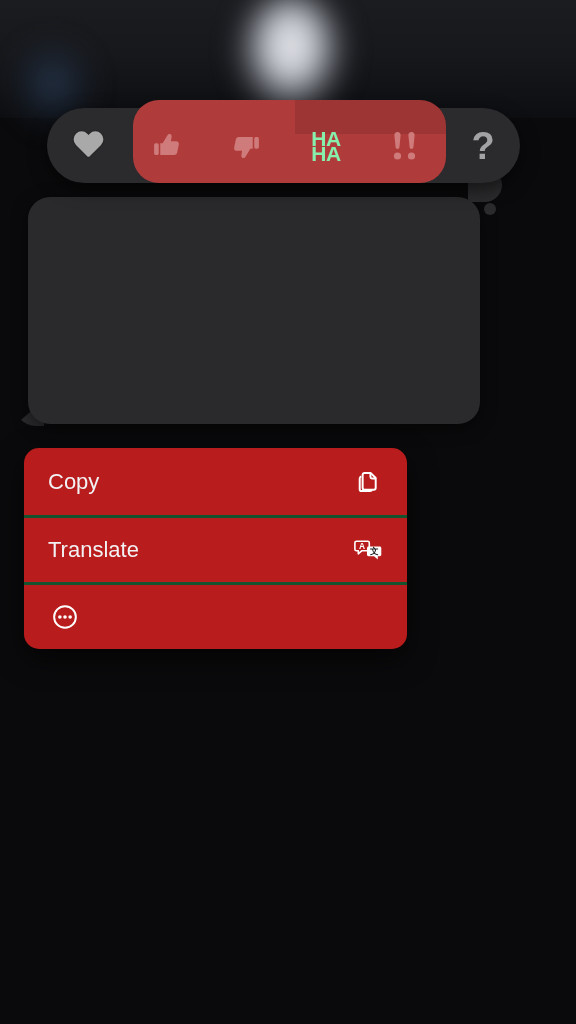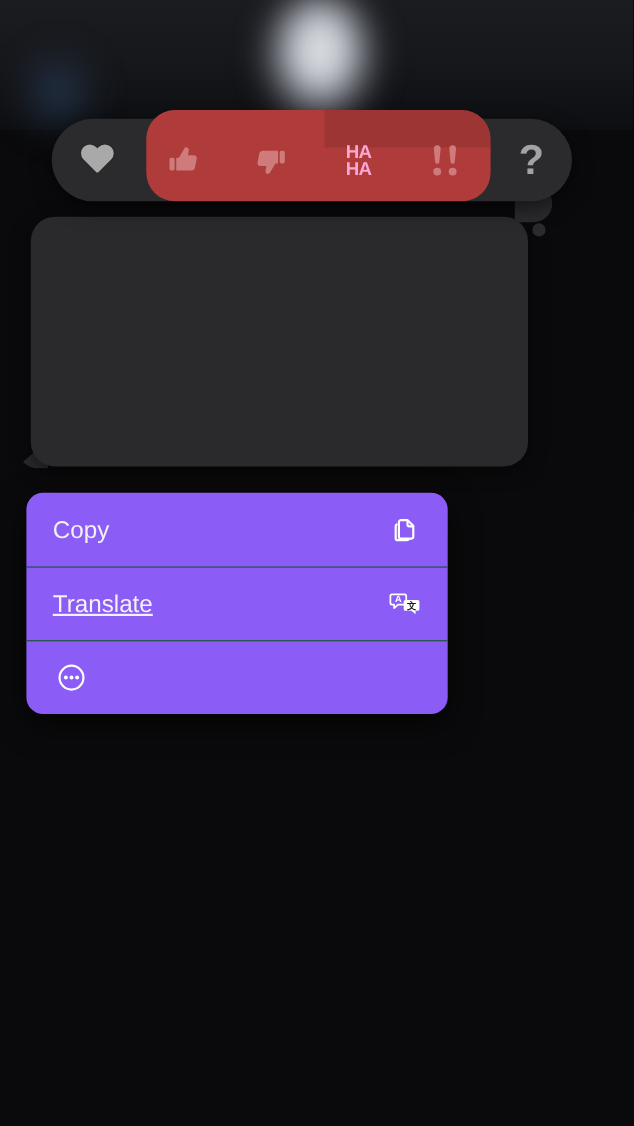--- a/index.html
+++ b/index.html
@@ -88,21 +88,21 @@
     filter:drop-shadow(0 0 1px rgba(0,0,0,.3));
   }
   .heart-shape::before,.heart-shape::after{
     content:""; position:absolute; top:0; width:16px; height:25px;
     background:#a9a9aa; border-radius:16px 16px 0 0;
   }
   .heart-shape::before{ left:15px; transform:rotate(-45deg); transform-origin:0 100%; }
   .heart-shape::after{ left:0; transform:rotate(45deg); transform-origin:100% 100%; }
 
   .haha-text{
-    color:#f9a8d4; font-weight:bold; font-size:17px;
+    color:#86efac; font-weight:bold; font-size:21px;
     line-height:15px; text-align:center; letter-spacing:-.5px;
   }
   .question-text{
     color:#a3a3a5; font-weight:bold; font-size:38px; line-height:1;
   }
 
   
   #message-bubble{
     position:absolute; left:28px; top:197px;
     width:452px; height:227px;
@@ -121,35 +121,35 @@
   }
   #message-bubble-text{
     position:absolute; left:24px; top:20px; right:24px;
     color:#2a2a2c; font-size:15px;
   }
 
   
   #context-menu{
     position:absolute; left:24px; top:448px;
     width:383px;
-    background:#8b5cf6;
+    background:#b91c1c;
     border-radius:15px;
     overflow:hidden;
     z-index:8;
     box-shadow:0 10px 28px rgba(0,0,0,.6);
   }
   .menu-item{
     position:relative;
     height:67px;
     display:flex; align-items:center;
     padding:0 22px 0 24px;
     color:#f2f2f4;
     font-size:22px;
   }
-  .menu-item + .menu-item{ border-top:1px solid #14532d;text-decoration:underline; }
+  .menu-item + .menu-item{ border-top:3px solid #14532d; }
   .menu-label{ flex:1; }
   .menu-icon{
     width:34px; height:34px;
     display:flex; align-items:center; justify-content:center;
     color:#ffffff;
   }
   .menu-icon svg{ display:block; }
 </style>
 </head>
 <body>

